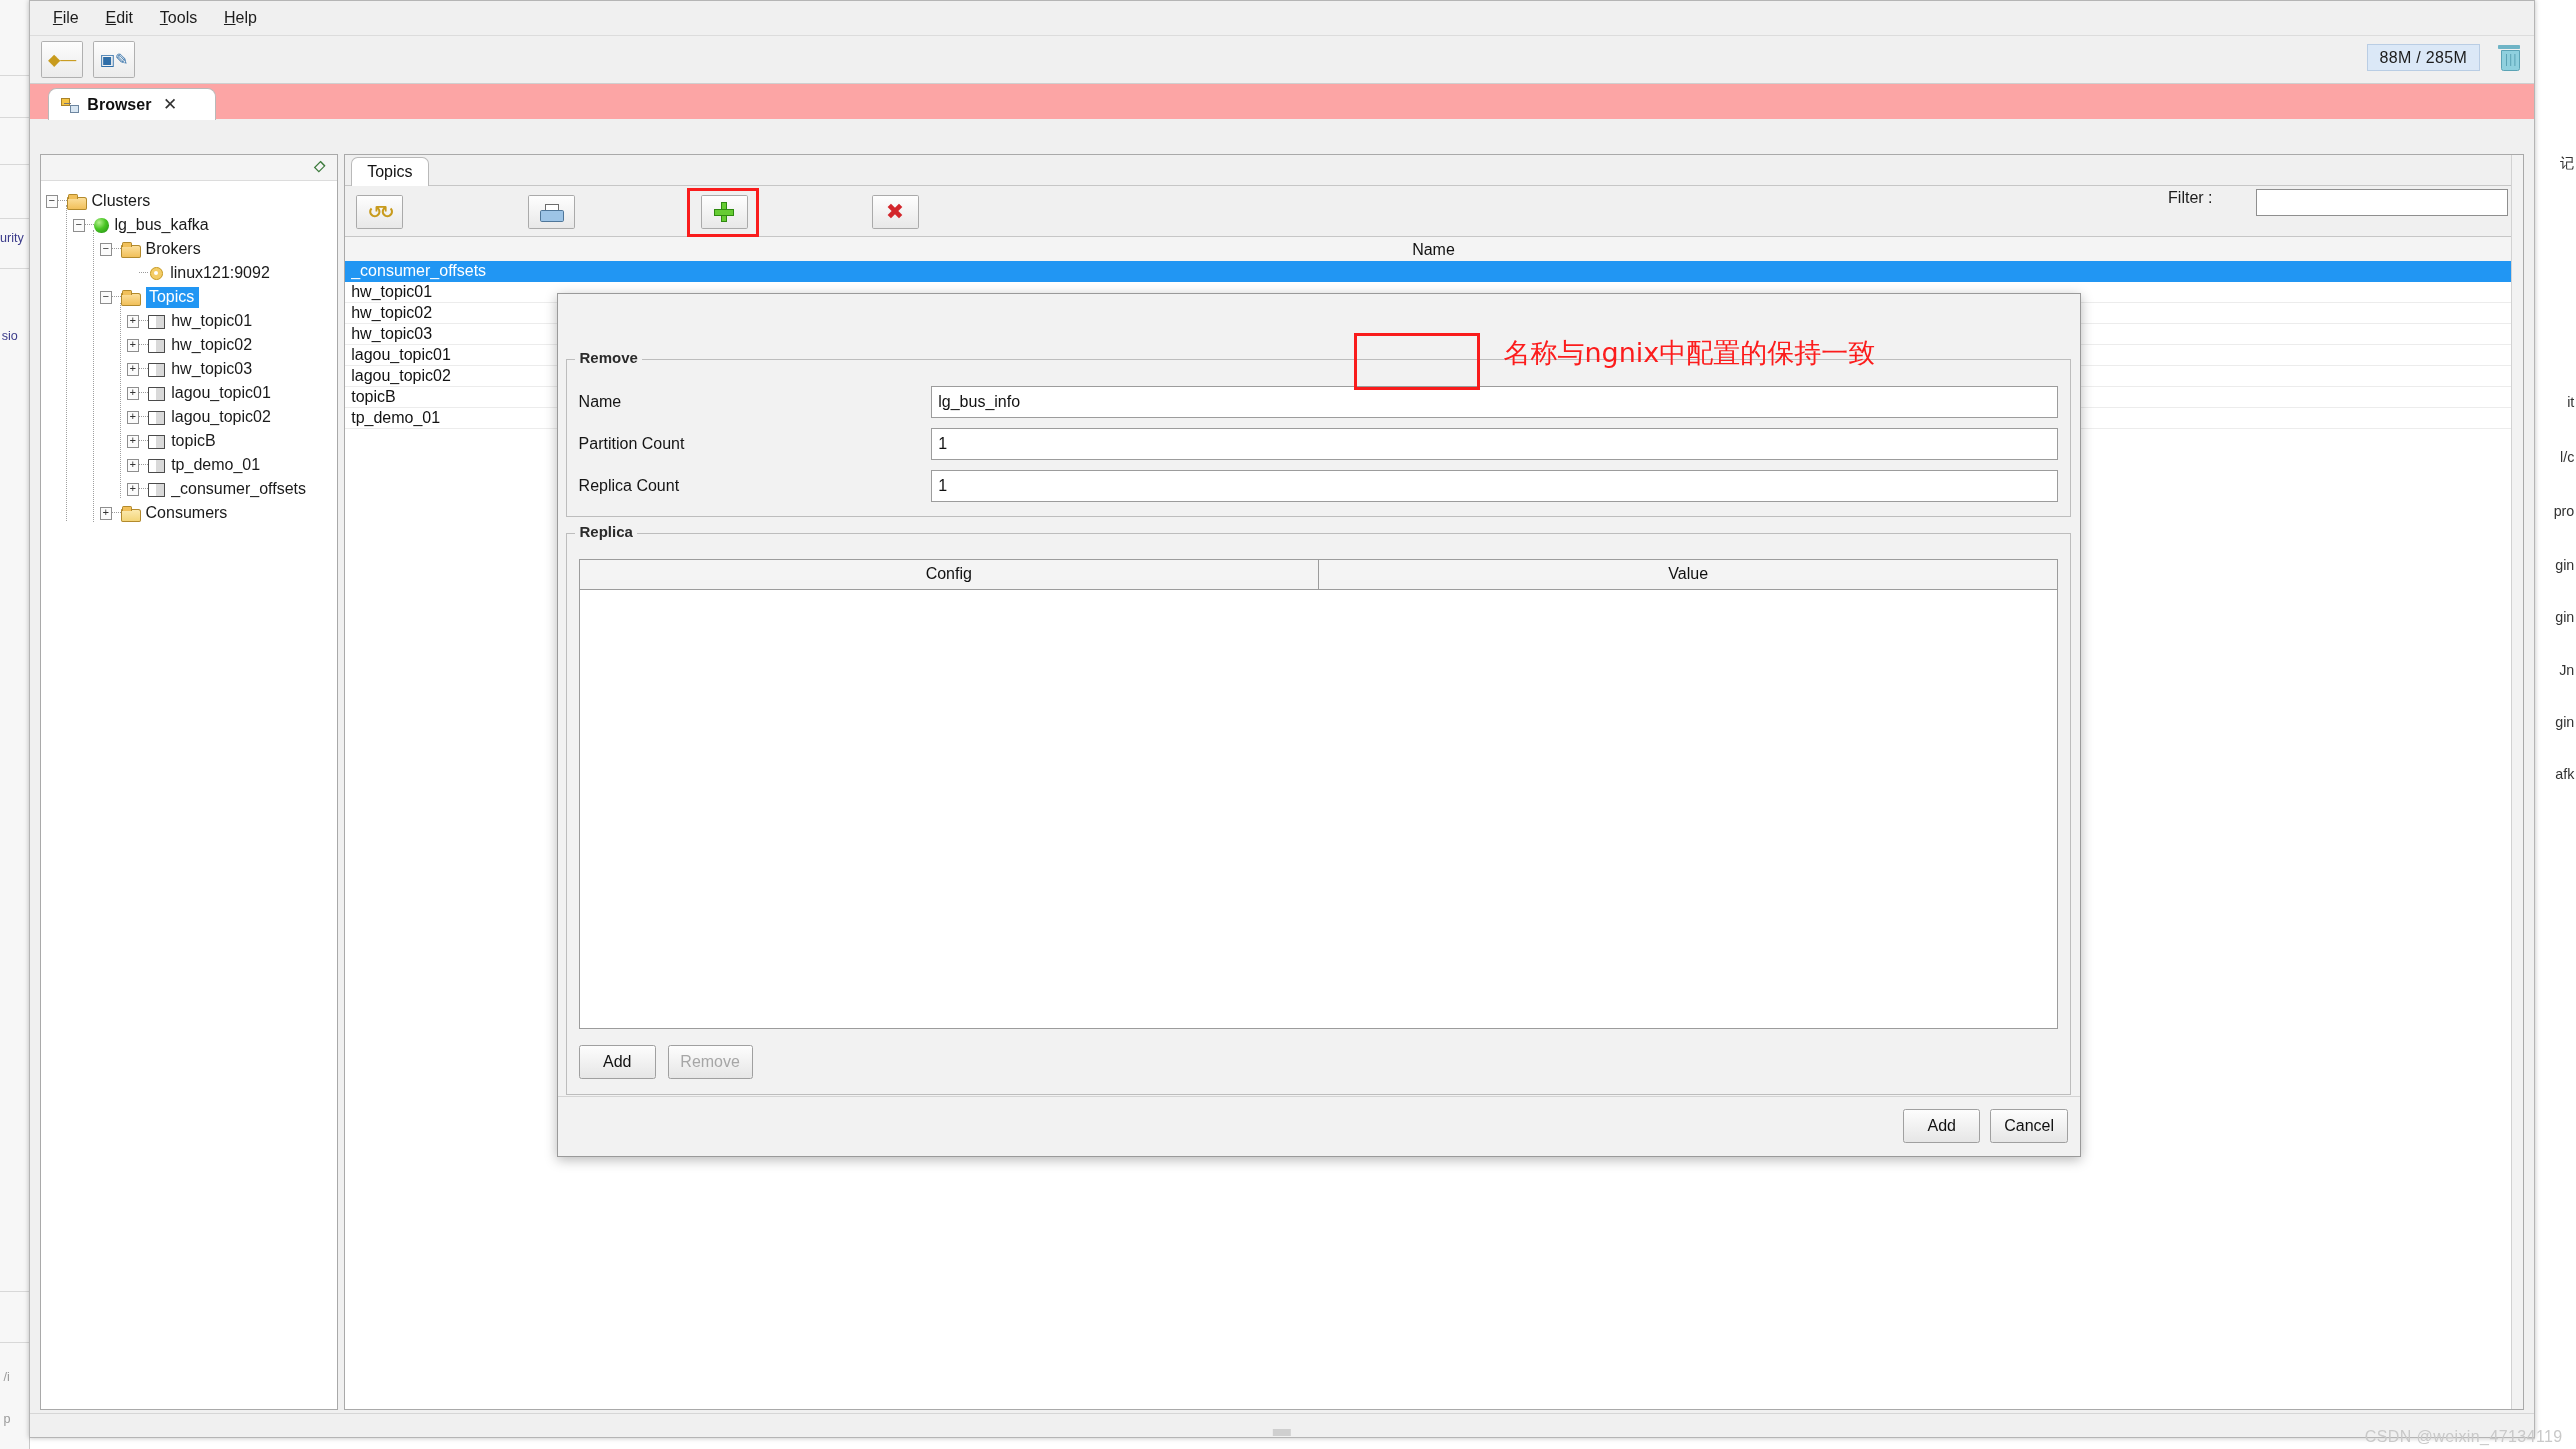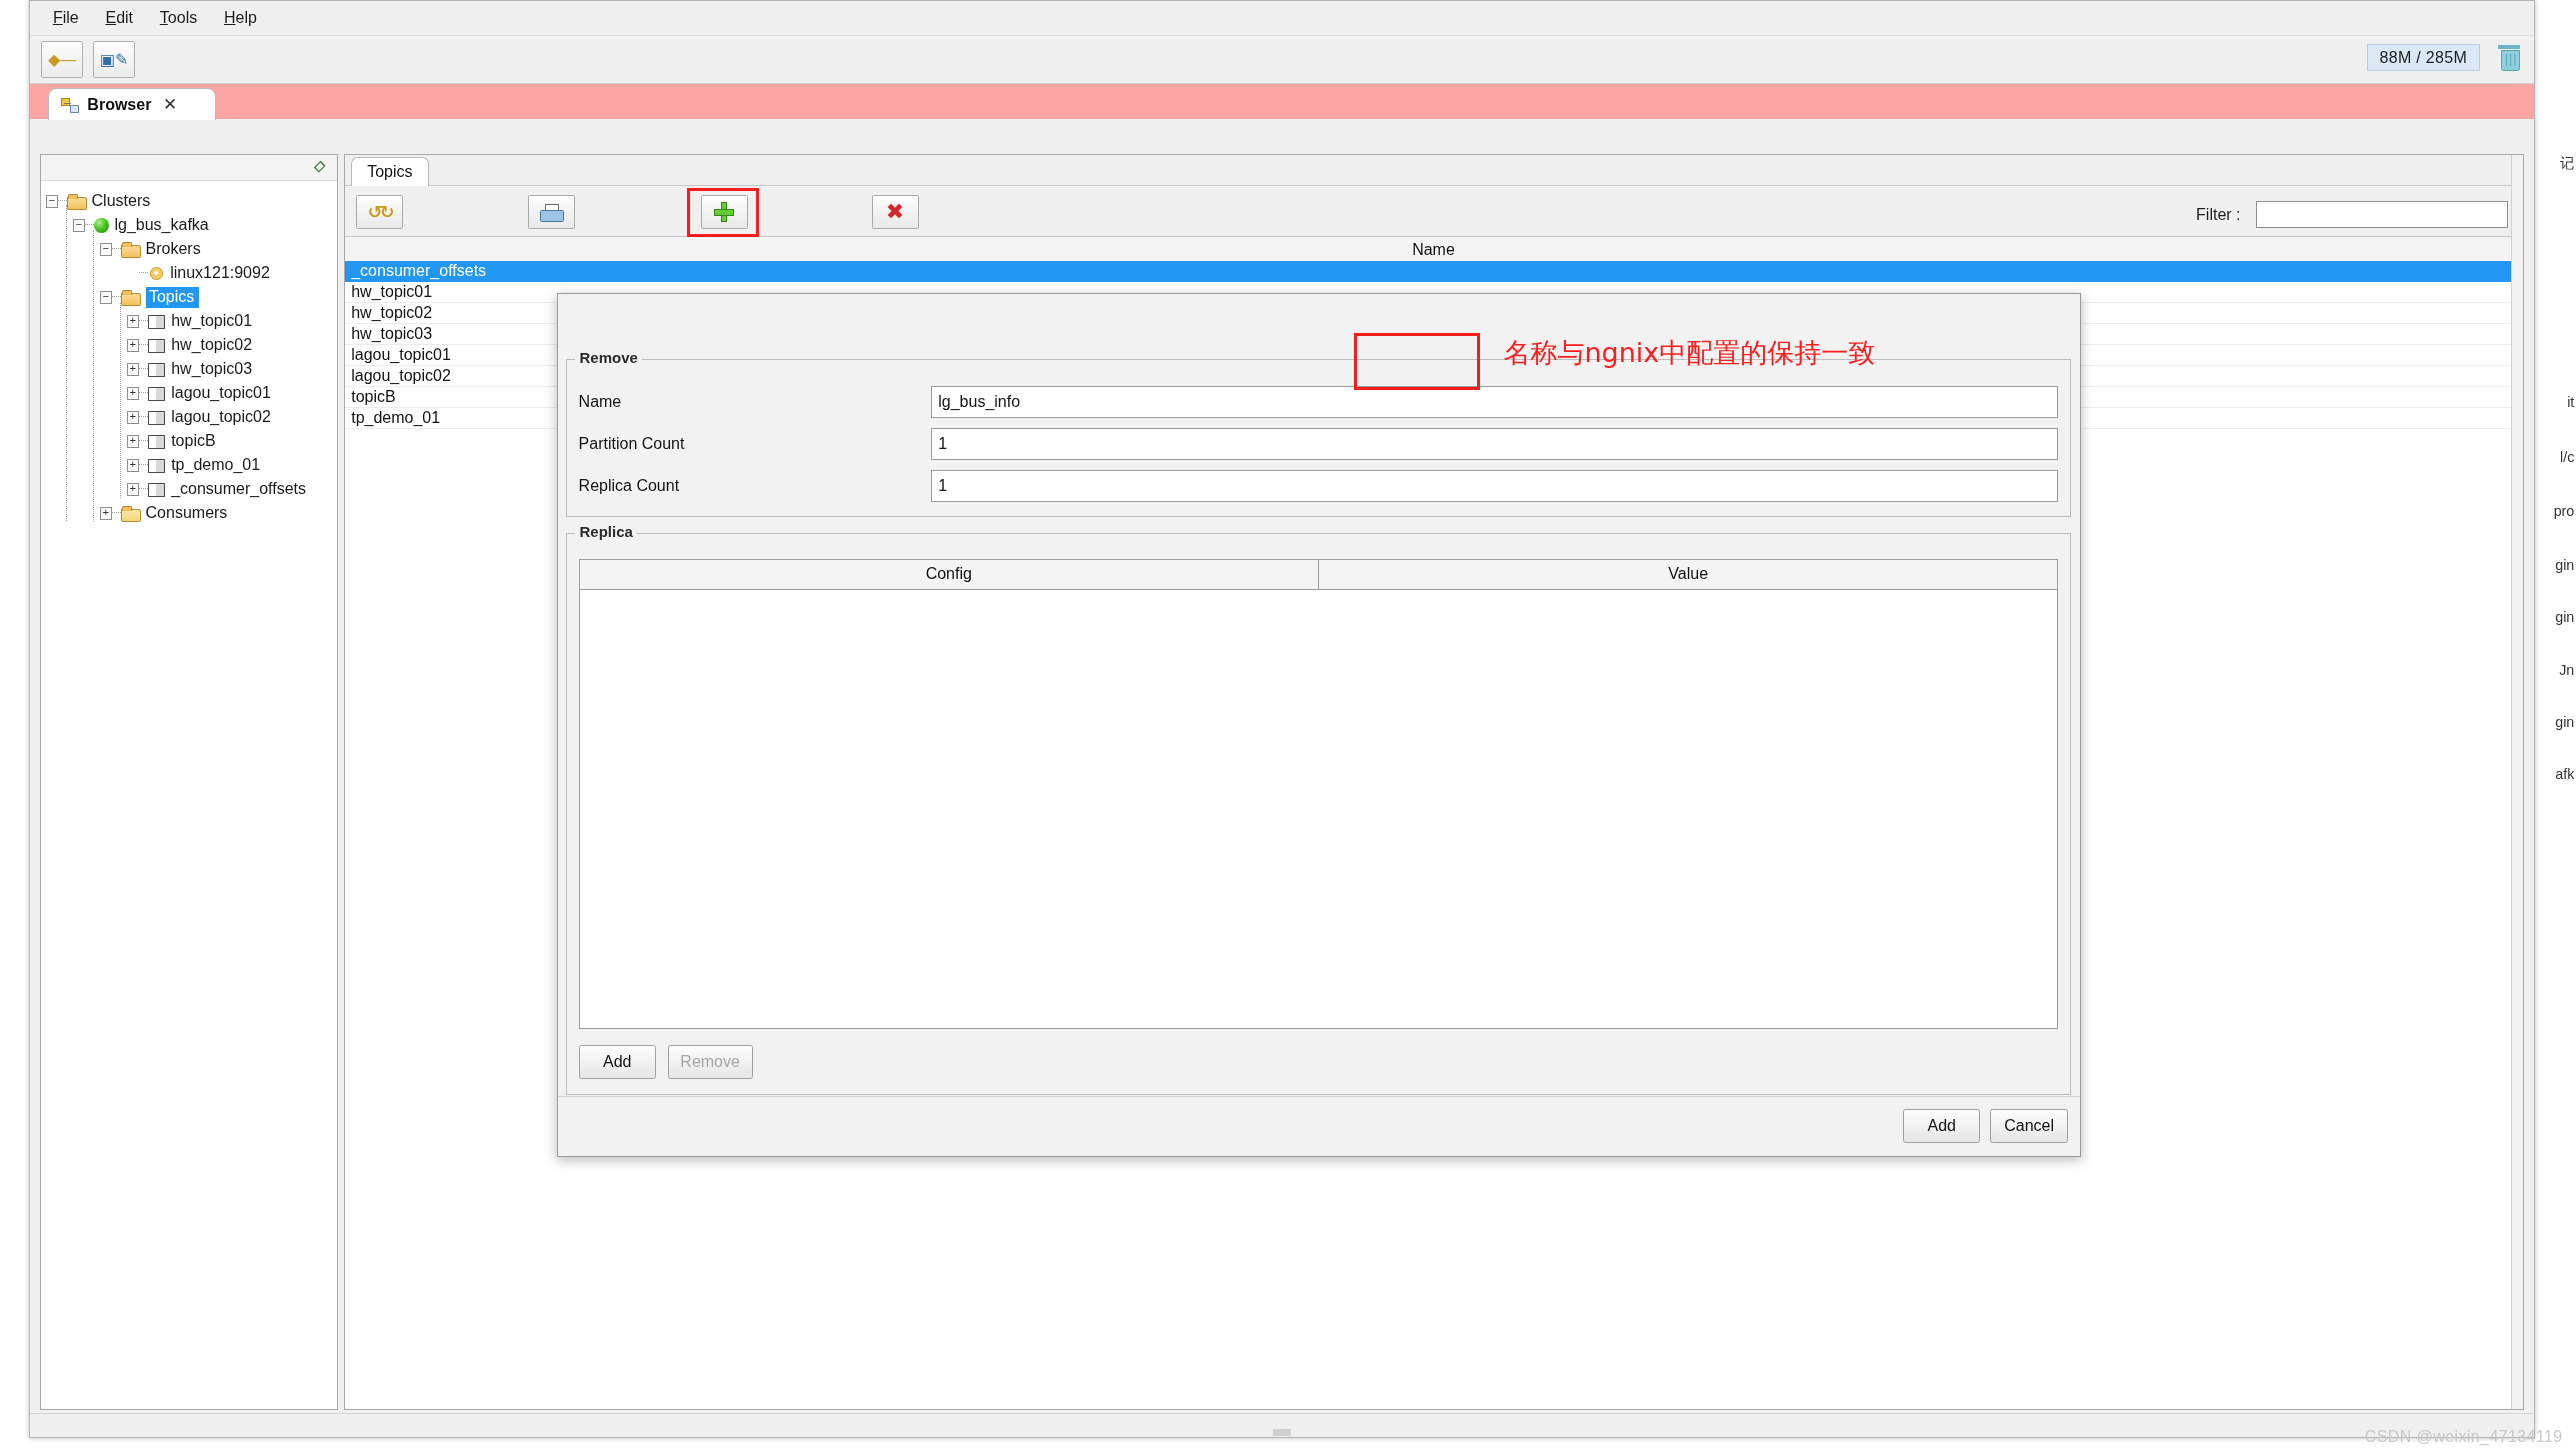--- a/index.html
+++ b/index.html
@@ -201,21 +201,21 @@
   .ico-printer .pp-top{position:absolute;left:5px;top:0;width:11.7px;height:5.9px;background:#fff;border:1.2px solid #6b6b6b;}
   .ico-printer .pp-body{position:absolute;left:0;top:5.9px;width:22px;height:10px;background:#9dc4e6;border:1.2px solid #4f7699;border-radius:1.7px;}
   .ico-plus{position:relative;width:20px;height:20px;}
   .ico-plus:before,.ico-plus:after{
     content:"";position:absolute;background:#66cc33;border:0.8px solid #2f8a10;box-sizing:border-box;
   }
   .ico-plus:before{left:6.7px;top:0;width:6.7px;height:20px;}
   .ico-plus:after{left:0;top:6.7px;width:20px;height:6.7px;}
   .ico-x{font-size:22px;color:#d3262b;font-weight:bold;line-height:1;font-family:"DejaVu Sans",sans-serif;}
   #filter-area{
-    position:absolute;right:15px;top:15px;display:flex;align-items:center;
+    position:absolute;right:15px;top:3px;display:flex;gap:28px;
   }
   #filter-label{font-size:16px;color:#1c1c1c;margin-right:15px;}
   #filter-input{
     width:252px;height:27px;background:#fff;border:0.8px solid #8f8f8f;box-sizing:border-box;
     font-size:14.3px;padding:0 5px;font-family:"Liberation Sans",sans-serif;
   }
   #grid-header{
     height:25px;background:#f4f4f4;border-bottom:0.8px solid #9e9e9e;
     display:flex;align-items:center;justify-content:center;
   }
@@ -313,20 +313,33 @@
   
   #watermark{
     position:absolute;right:13.4px;bottom:3.4px;font-size:16px;color:#c9c9c9;
     letter-spacing:0.4px;z-index:80;
   }
 </style>
 </head>
 <body>
 
 <div id="bg-window">
+  <div id="bg-left-strip">
+    <div class="bg-row-line" style="top:75px;"></div>
+    <div class="bg-row-line" style="top:117px;"></div>
+    <div class="bg-row-line" style="top:164px;"></div>
+    <div class="bg-row-line" style="top:218px;"></div>
+    <div class="bg-row-line" style="top:268px;"></div>
+    <div class="bg-row-line" style="top:1291px;"></div>
+    <div class="bg-row-line" style="top:1342px;"></div>
+    <div class="bg-frag" style="left:0px;top:231px;">urity</div>
+    <div class="bg-frag" style="left:1.7px;top:329px;">sio</div>
+    <div class="bg-frag grey" style="left:3.4px;top:1370px;">/i</div>
+    <div class="bg-frag grey" style="left:3.4px;top:1412px;">p</div>
+  </div>
   <div id="bg-right-strip">
     <div class="bg-rfrag" style="top:154px;">记</div>
     <div class="bg-rfrag" style="top:394px;">it</div>
     <div class="bg-rfrag" style="top:449px;">l/c</div>
     <div class="bg-rfrag" style="top:503px;">pro</div>
     <div class="bg-rfrag" style="top:557px;">gin</div>
     <div class="bg-rfrag" style="top:609px;">gin</div>
     <div class="bg-rfrag" style="top:662px;">Jn</div>
     <div class="bg-rfrag" style="top:714px;">gin</div>
     <div class="bg-rfrag" style="top:766px;">afk</div>

